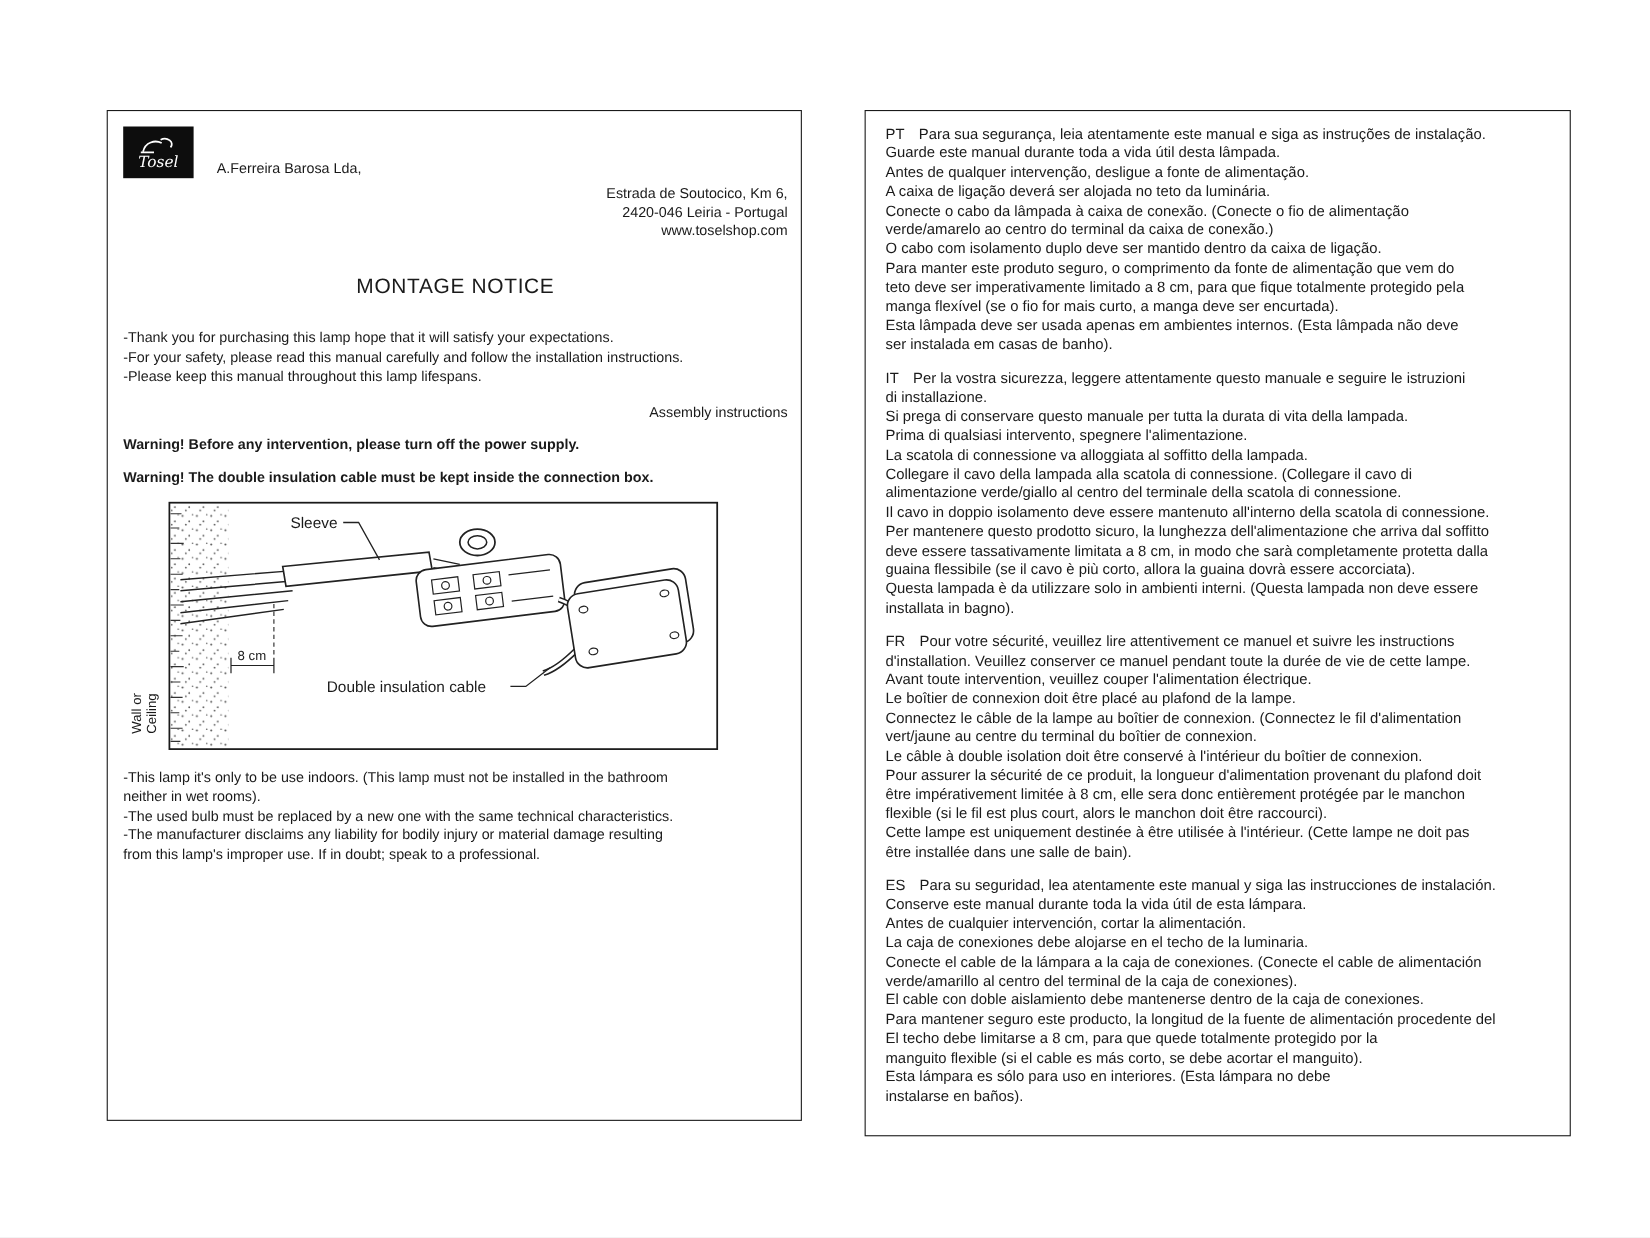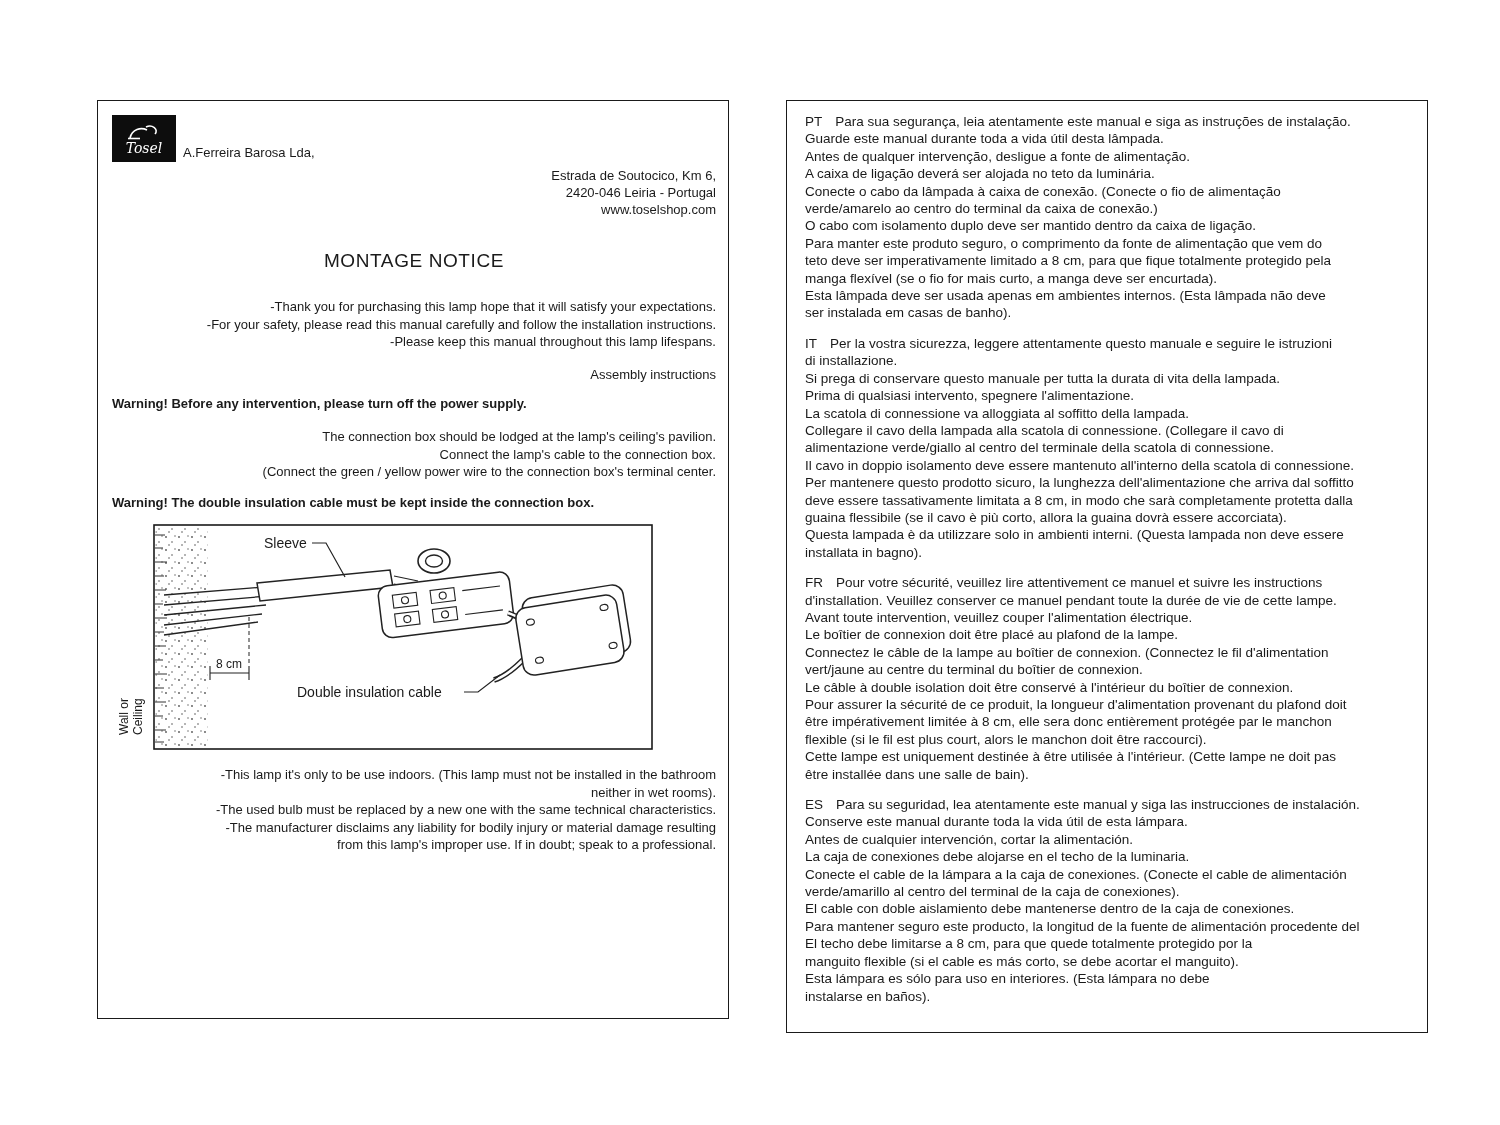--- a/index.html
+++ b/index.html
@@ -6,29 +6,29 @@
   .sheet{position:relative;width:1500px;height:1125px;background:#ffffff;
          font-family:"Liberation Sans",sans-serif;color:#1a1a1a;overflow:hidden;}
   .panel{position:absolute;border:1.5px solid #1a1a1a;box-sizing:border-box;background:#fff;}
   .panel.left{left:97px;top:100px;width:632px;height:919px;padding:14px 12px 0 14px;}
   .panel.right{left:786px;top:100px;width:642px;height:933px;padding:12px 14px 0 18px;}
 
   .pre{white-space:pre-line;}
   p{margin:0;}
 
   
-  .logo-row{display:flex;align-items:flex-end;gap:7px;}
+  .logo-row{display:flex;align-items:flex-end;gap:21px;}
   .logo{width:64px;height:47px;background:#0d0d0d;display:flex;flex-direction:column;
         align-items:center;justify-content:center;gap:1px;flex:0 0 auto;}
   .logo-text{color:#fff;font-family:"DejaVu Serif",serif;font-style:italic;font-size:14px;line-height:14px;}
   .company{font-size:13px;padding-bottom:2px;}
   .address{font-size:13px;line-height:17px;margin-top:5px;text-align:right;}
   .title{font-size:19px;font-weight:400;letter-spacing:.6px;text-align:center;margin:32px 0 0 0;}
   .subtitle{font-size:14px;font-weight:bold;text-align:center;margin:22px 0 0 0;}
-  .body-text{font-size:13px;line-height:17.5px;text-align:right;}
+  .body-text{font-size:13px;line-height:17.5px;}
   .intro{margin-top:26px;}
   .section-heading{font-size:13px;font-weight:400;text-align:right;margin:16px 0 0 0;}
   .warning{font-weight:bold;margin-top:13px;font-size:13px;line-height:17.5px;}
   .block{margin-top:16px;}
   .diagram{display:block;margin:10px 0 0 0;}
   .safety-heading{margin-top:14px;}
   .safety-notes{margin-top:13px;}
 
   
   .translation{font-size:13.5px;line-height:17.4px;margin:0 0 13px 0;}
@@ -62,23 +62,20 @@
     <h1 class="title">MONTAGE NOTICE</h1>
 
     <p class="pre body-text intro">-Thank you for purchasing this lamp hope that it will satisfy your expectations.
 -For your safety, please read this manual carefully and follow the installation instructions.
 -Please keep this manual throughout this lamp lifespans.</p>
 
     <h2 class="section-heading">Assembly instructions</h2>
 
     <p class="warning">Warning! Before any intervention, please turn off the power supply.</p>
 
-    <p class="pre body-text block">The connection box should be lodged at the lamp's ceiling's pavilion.
-Connect the lamp's cable to the connection box.
-(Connect the green / yellow power wire to the connection box's terminal center.</p>
 
     <p class="warning">Warning! The double insulation cable must be kept inside the connection box.</p>
 
 
     <svg class="diagram" width="545" height="232" viewBox="0 0 545 232">
       <defs>
         <pattern id="stipple" width="13" height="13" patternUnits="userSpaceOnUse">
           <circle cx="2" cy="3" r="0.9" fill="#555"></circle>
           <circle cx="8" cy="8" r="0.8" fill="#555"></circle>
           <circle cx="11" cy="2" r="0.7" fill="#555"></circle>

